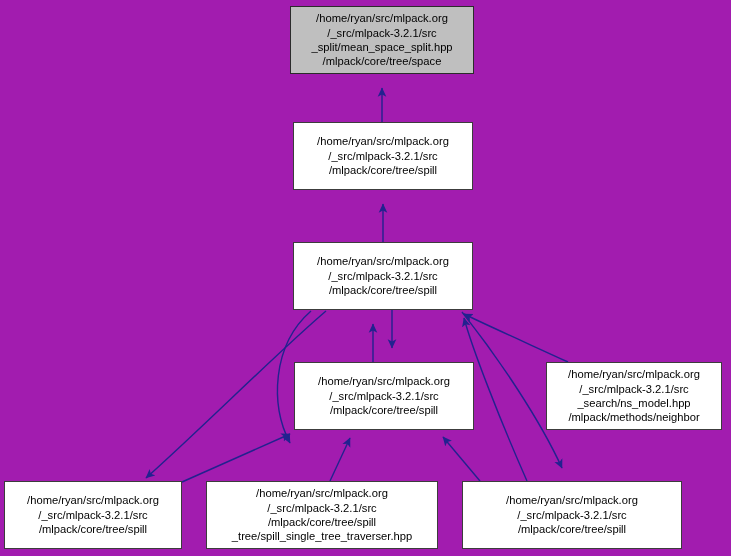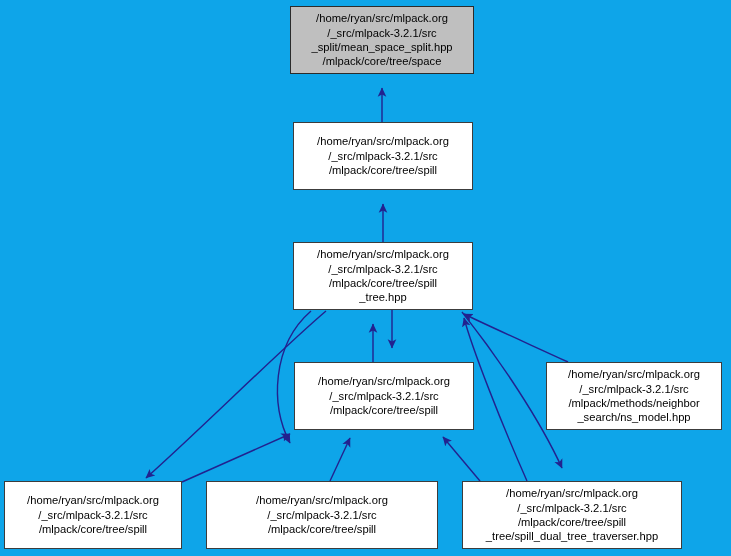--- a/index.html
+++ b/index.html
@@ -8,21 +8,21 @@
     background: #ffffff;
   }
   body {
     font-family: "Liberation Sans", sans-serif;
   }
   #graph-canvas {
     position: relative;
     width: 731px;
     height: 556px;
     overflow: hidden;
-    background: #0ea5e9;
+    background: #a21caf;
   }
   #edge-layer {
     position: absolute;
     left: 0;
     top: 0;
     width: 731px;
     height: 556px;
   }
   .node {
     position: absolute;
@@ -72,21 +72,21 @@
         <path d="M 462,312 C 500,360 540,420 562,468" marker-end="url(#arrowhead)" stroke="#22228f"></path>
         <path d="M 182,482 L 290,434" marker-end="url(#arrowhead)" stroke="#22228f"></path>
         <path d="M 330,481 L 350,438" marker-end="url(#arrowhead)" stroke="#22228f"></path>
         <path d="M 480,481 L 443,437" marker-end="url(#arrowhead)" stroke="#22228f"></path>
       </g>
   </svg>
 
   <div id="nodes-group">
       <div class="node current" style="left: 290px; top: 6px; width: 184px; height: 68px;"><span class="nline">/home/ryan/src/mlpack.org</span><span class="nline">/_src/mlpack-3.2.1/src</span><span class="nline">_split/mean_space_split.hpp</span><span class="nline">/mlpack/core/tree/space</span></div>
       <div class="node" style="left: 293px; top: 122px; width: 180px; height: 68px;"><span class="nline">/home/ryan/src/mlpack.org</span><span class="nline">/_src/mlpack-3.2.1/src</span><span class="nline">/mlpack/core/tree/spill</span></div>
-      <div class="node" style="left: 293px; top: 242px; width: 180px; height: 68px;"><span class="nline">/home/ryan/src/mlpack.org</span><span class="nline">/_src/mlpack-3.2.1/src</span><span class="nline">/mlpack/core/tree/spill</span><span class="nline">_tree.hpp</span></div>
+      <div class="node" style="left: 293px; top: 242px; width: 180px; height: 68px;"><span class="nline">/home/ryan/src/mlpack.org</span><span class="nline">/_src/mlpack-3.2.1/src</span><span class="nline">/mlpack/core/tree/spill</span></div>
       <div class="node" style="left: 294px; top: 362px; width: 180px; height: 68px;"><span class="nline">/home/ryan/src/mlpack.org</span><span class="nline">/_src/mlpack-3.2.1/src</span><span class="nline">/mlpack/core/tree/spill</span></div>
-      <div class="node" style="left: 546px; top: 362px; width: 176px; height: 68px;"><span class="nline">/home/ryan/src/mlpack.org</span><span class="nline">/_src/mlpack-3.2.1/src</span><span class="nline">/mlpack/methods/neighbor</span><span class="nline">_search/ns_model.hpp</span></div>
+      <div class="node" style="left: 546px; top: 362px; width: 176px; height: 68px;"><span class="nline">/home/ryan/src/mlpack.org</span><span class="nline">/_src/mlpack-3.2.1/src</span><span class="nline">_search/ns_model.hpp</span><span class="nline">/mlpack/methods/neighbor</span></div>
       <div class="node" style="left: 4px; top: 481px; width: 178px; height: 68px;"><span class="nline">/home/ryan/src/mlpack.org</span><span class="nline">/_src/mlpack-3.2.1/src</span><span class="nline">/mlpack/core/tree/spill</span></div>
-      <div class="node" style="left: 206px; top: 481px; width: 232px; height: 68px;"><span class="nline">/home/ryan/src/mlpack.org</span><span class="nline">/_src/mlpack-3.2.1/src</span><span class="nline">/mlpack/core/tree/spill</span></div>
-      <div class="node" style="left: 462px; top: 481px; width: 220px; height: 68px;"><span class="nline">/home/ryan/src/mlpack.org</span><span class="nline">/_src/mlpack-3.2.1/src</span><span class="nline">/mlpack/core/tree/spill</span><span class="nline">_tree/spill_dual_tree_traverser.hpp</span></div>
+      <div class="node" style="left: 206px; top: 481px; width: 232px; height: 68px;"><span class="nline">/home/ryan/src/mlpack.org</span><span class="nline">/_src/mlpack-3.2.1/src</span><span class="nline">/mlpack/core/tree/spill</span><span class="nline">_tree/spill_single_tree_traverser.hpp</span></div>
+      <div class="node" style="left: 462px; top: 481px; width: 220px; height: 68px;"><span class="nline">/home/ryan/src/mlpack.org</span><span class="nline">/_src/mlpack-3.2.1/src</span><span class="nline">/mlpack/core/tree/spill</span></div>
     </div>
 
 </div>
 
 </body></html>

